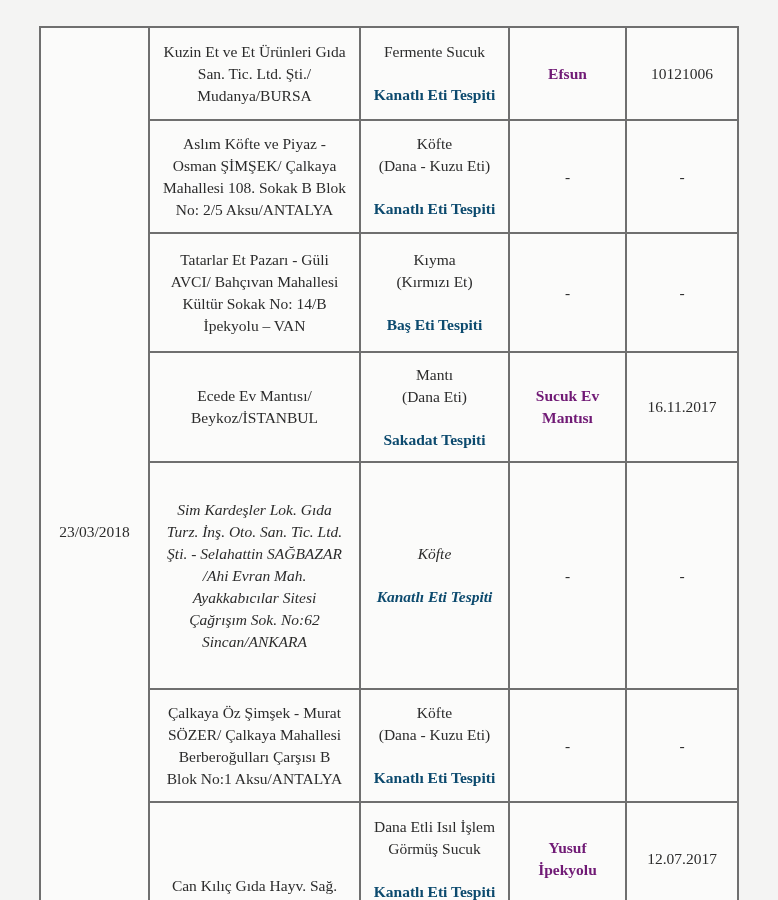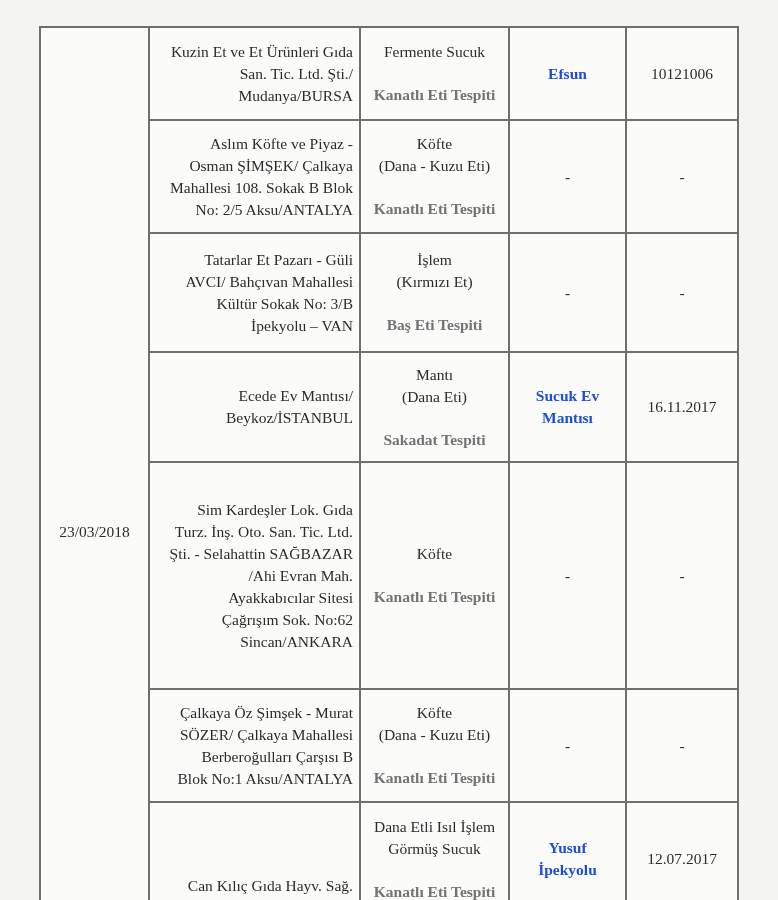--- a/index.html
+++ b/index.html
@@ -28,57 +28,57 @@
     vertical-align: middle;
     padding: 4px 6px;
     font-size: 15.5px;
     line-height: 22px;
     overflow: hidden;
   }
   tr.r1 { height: 93px; }
   tr.r2 { height: 113px; margin-left: 20px; }
   tr.r3 { height: 119px; }
   tr.r4 { height: 110px; }
-  tr.r5 { height: 227px; }
+  tr.r5 { height: 227px; font-style: italic; }
   tr.r6 { height: 113px; border-radius: 16px; }
   tr.r7 { height: 114px; }
   tr.r8 { height: 120px; }
 
   .cell-date {
     text-align: center;
     white-space: pre-line;
   }
   .cell-company {
-    text-align: right;
+    text-align: center;
     padding-left: 10px;
     padding-right: 4px;
     white-space: pre-line;
   }
   .cell-center { text-align: center; }
   .stack {
     display: flex;
     flex-direction: column;
     justify-content: center;
     gap: 21px;
   }
   .product-name {
     white-space: pre-line;
     text-align: center;
   }
   .finding {
     font-weight: bold;
     white-space: pre-line;
     text-align: center;
-    color: #737373;
+    color: #0c4a6e;
   }
   .brand {
     font-weight: bold;
     white-space: pre-line;
     text-align: center;
-    color: #1d4ed8;
+    color: #701a75;
   }
   .code { white-space: pre-line; }
   td.cell-sub-product {
     vertical-align: top;
     padding-top: 9px;
   }
 </style>
 </head>
 <body>
 
@@ -120,25 +120,25 @@
           <div class="finding">Kanatlı Eti Tespiti</div>
         </div>
       </td>
       <td class="cell-center"><span class="code">-</span></td>
       <td class="cell-center"><span class="code">-</span></td>
     </tr>
 
     <tr class="r3">
       <td class="cell-company">Tatarlar Et Pazarı - Güli
 AVCI/ Bahçıvan Mahallesi
-Kültür Sokak No: 3/B
+Kültür Sokak No: 14/B
 İpekyolu – VAN</td>
       <td class="cell-center">
         <div class="stack">
-          <div class="product-name">İşlem
+          <div class="product-name">Kıyma
 (Kırmızı Et)</div>
           <div class="finding">Baş Eti Tespiti</div>
         </div>
       </td>
       <td class="cell-center"><span class="code">-</span></td>
       <td class="cell-center"><span class="code">-</span></td>
     </tr>
 
     <tr class="r4">
       <td class="cell-company">Ecede Ev Mantısı/

